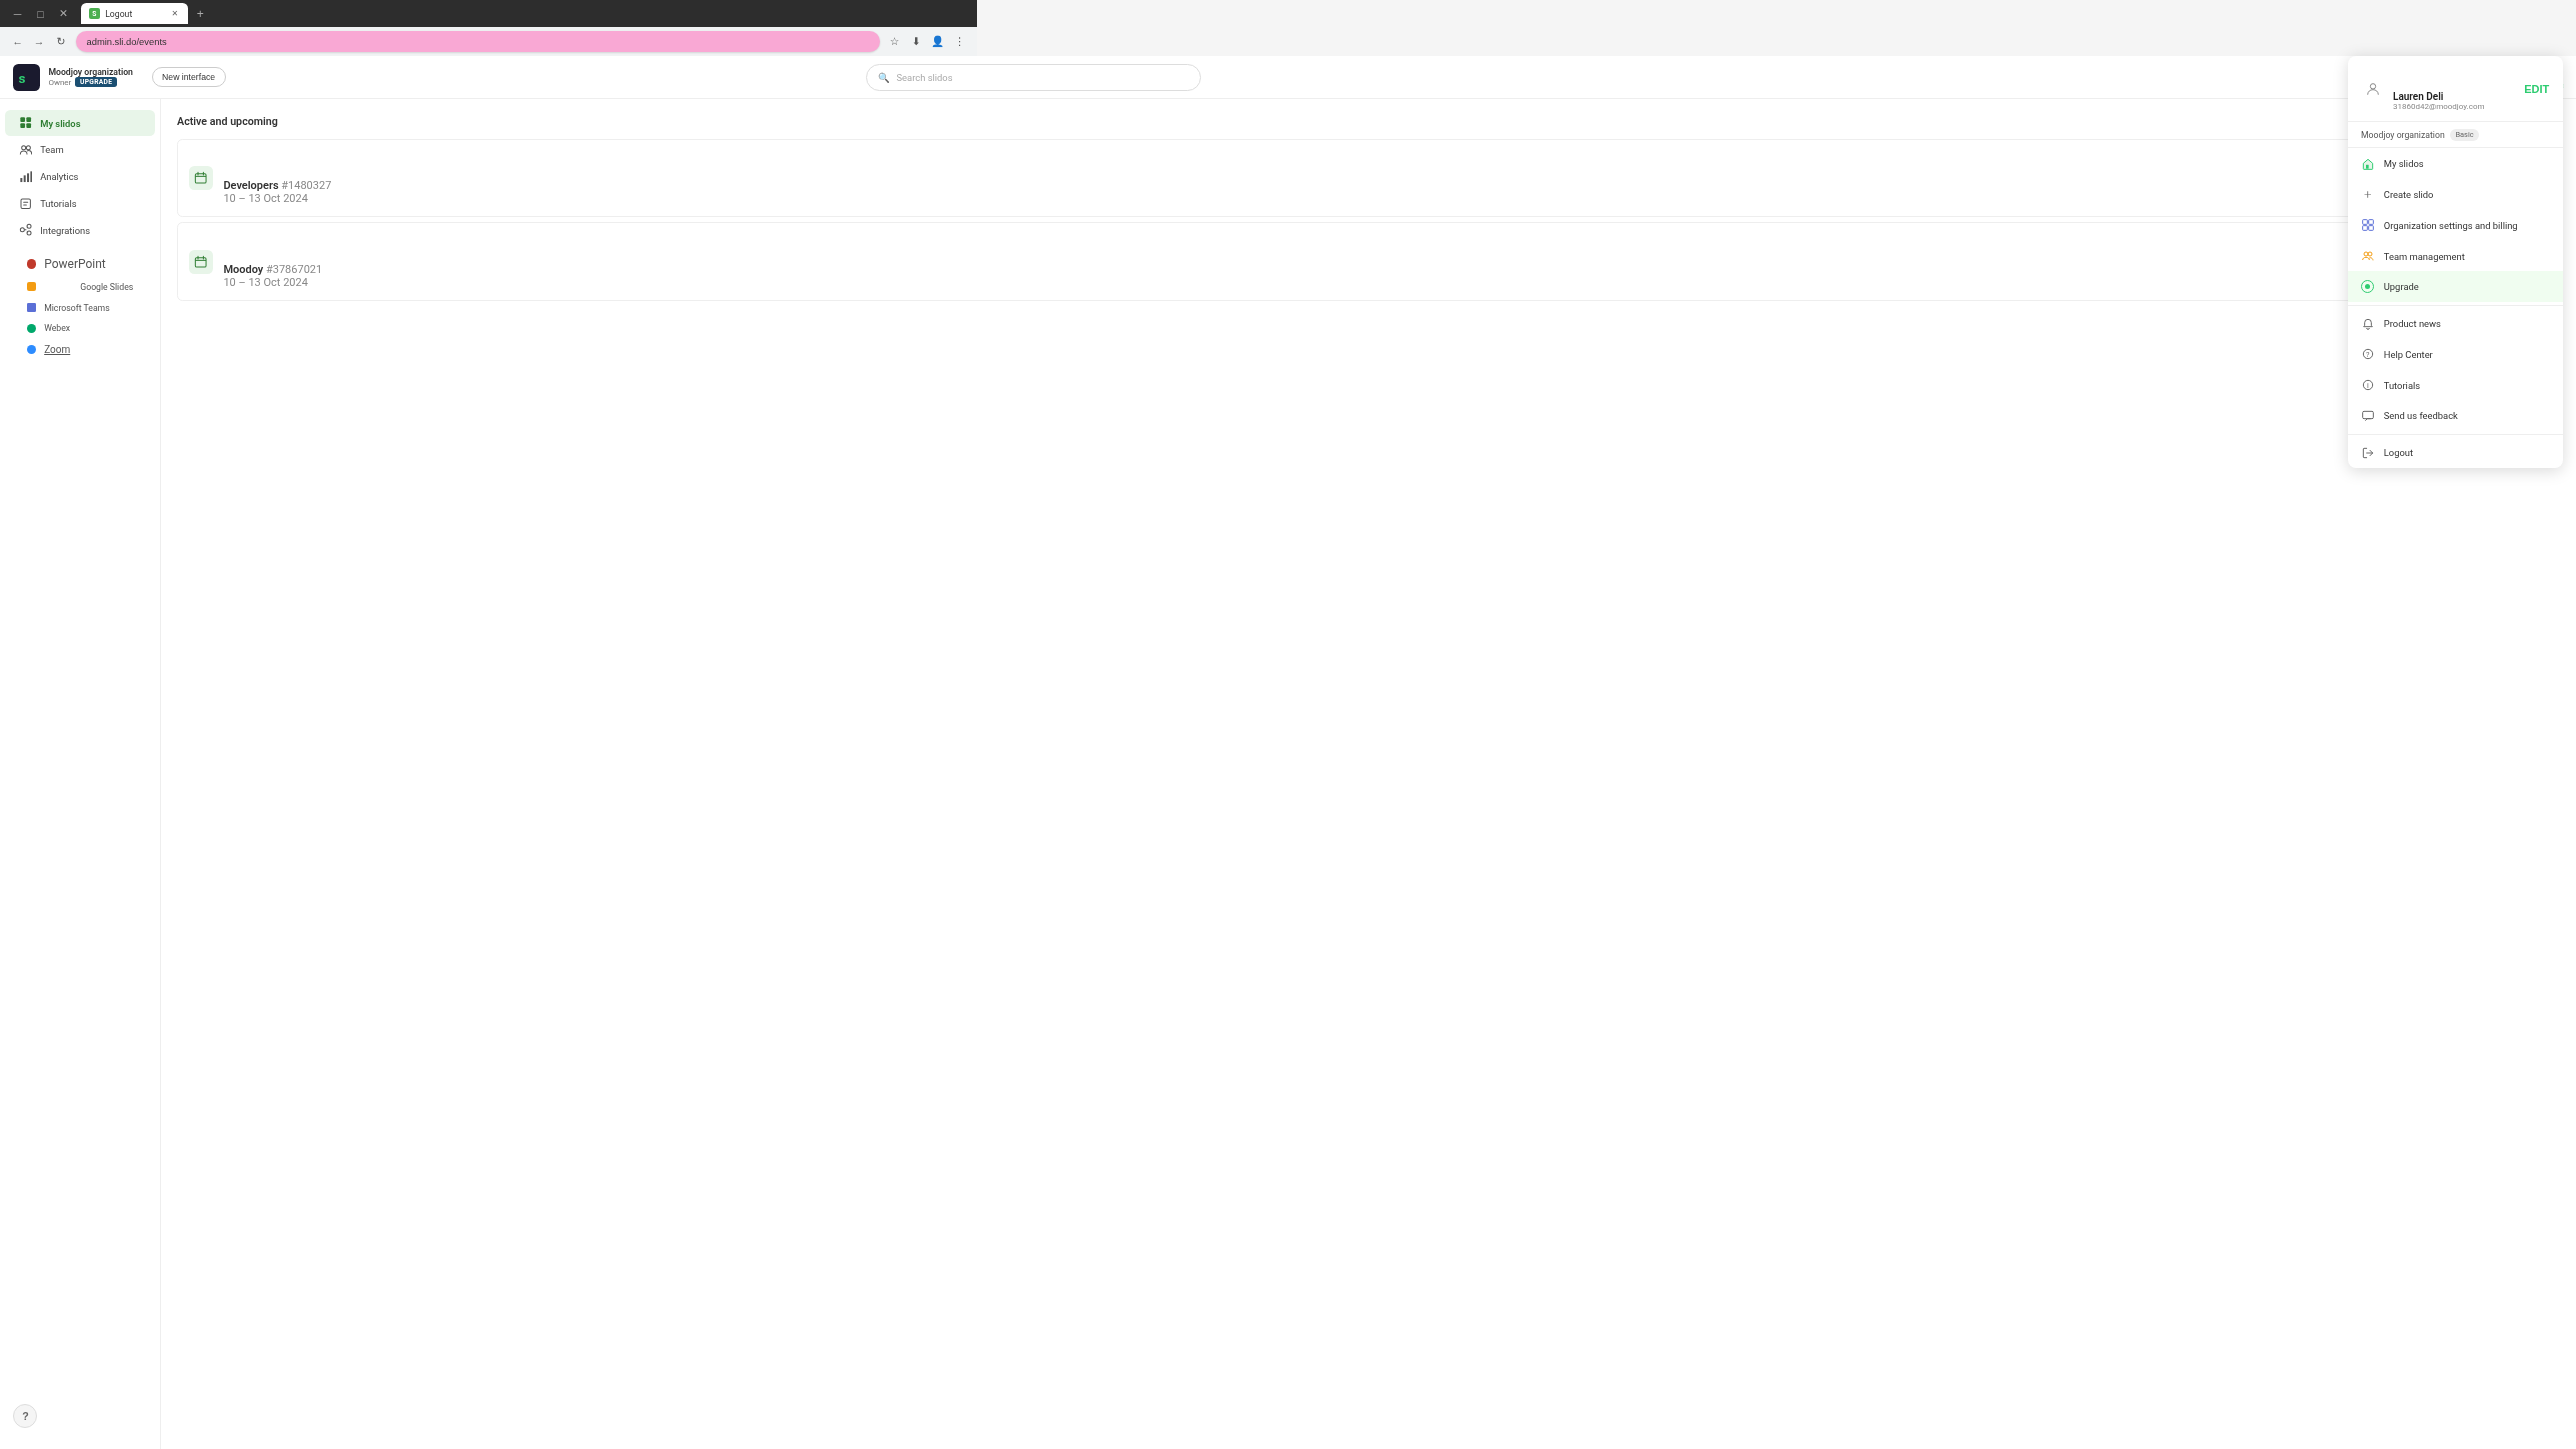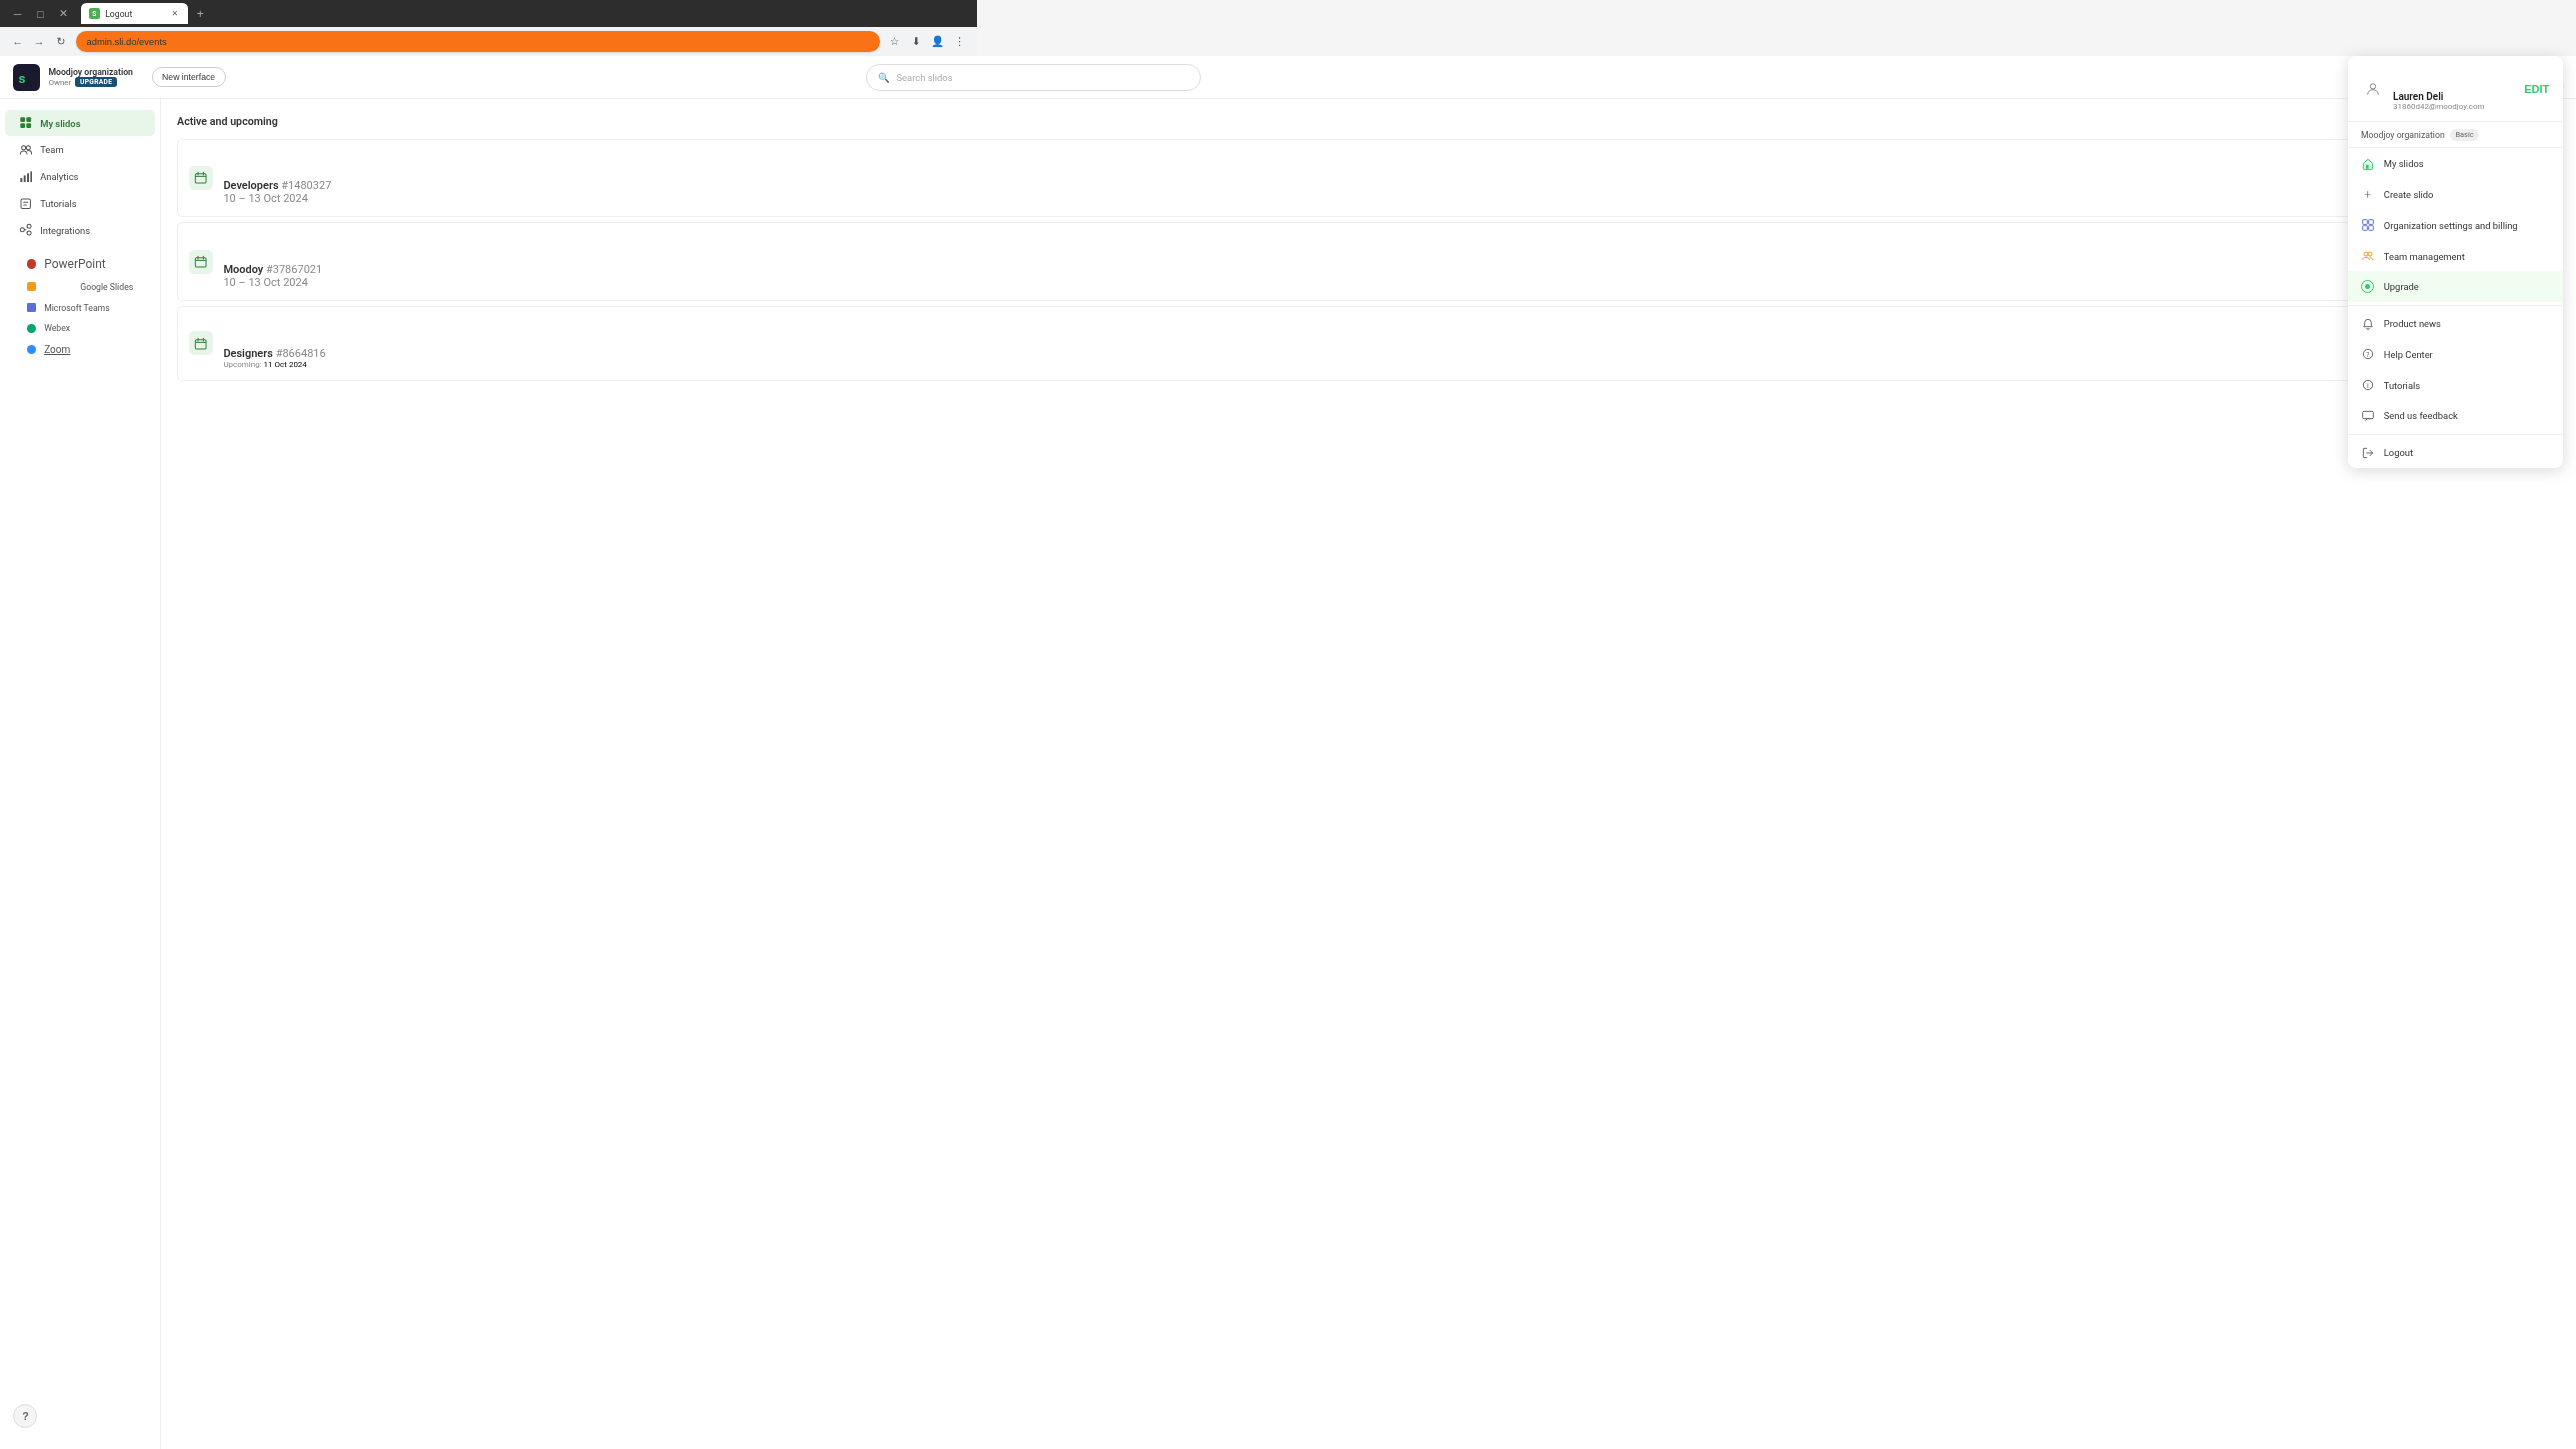--- a/index.html
+++ b/index.html
@@ -95,21 +95,21 @@
       background: transparent; border: none;
       color: #555; cursor: pointer;
       display: flex; align-items: center; justify-content: center;
       border-radius: 50%; font-size: 10.7px;
     }
     .address-input {
       flex: 1;
       height: 21.5px;
       border: none;
       border-radius: 10.7px;
-      background: #f97316;
+      background: #f9a8d4;
       padding: 0 10.7px;
       font-size: 9.4px;
       color: #333;
       outline: none;
       box-shadow: 0 0.7px 2px rgba(0,0,0,0.15);
     }
     .addr-right-controls {
       display: flex; gap: 2.7px; align-items: center;
     }
 
@@ -522,39 +522,20 @@
     </div>
     <div>
       <div class="event-name">
         <span>Moodoy</span>
         <span class="event-id">#37867021</span>
       </div>
       <div class="event-date">10 – 13 Oct 2024</div>
     </div>
   </div>
 
-  <div class="event-item">
-    <div class="event-icon">
-      <svg width="13.4" height="13.4" viewBox="0 0 20 20" fill="none">
-        <rect x="2" y="4" width="16" height="14" rx="2" stroke="#2e7d32" stroke-width="1.5" fill="none"></rect>
-        <path d="M2 8h16" stroke="#2e7d32" stroke-width="1.5"></path>
-        <path d="M6 2v4M14 2v4" stroke="#2e7d32" stroke-width="1.5" stroke-linecap="round"></path>
-      </svg>
-    </div>
-    <div>
-      <div class="event-name">
-        <span>Designers</span>
-        <span class="event-id">#8664816</span>
-      </div>
-      <div class="event-upcoming">
-        <span class="upcoming-label">Upcoming: </span>
-        <span>11 Oct 2024</span>
-      </div>
-    </div>
-  </div>
 </div>
 
 <div class="dropdown-menu">
 
   <div class="dropdown-header">
     <div class="dropdown-user-icon">
       <svg width="16" height="16" viewBox="0 0 24 24" fill="none">
         <circle cx="12" cy="8" r="4" stroke="#888" stroke-width="1.5" fill="none"></circle>
         <path d="M4 20c0-4 3.6-7 8-7s8 3 8 7" stroke="#888" stroke-width="1.5" fill="none" stroke-linecap="round"></path>
       </svg>

